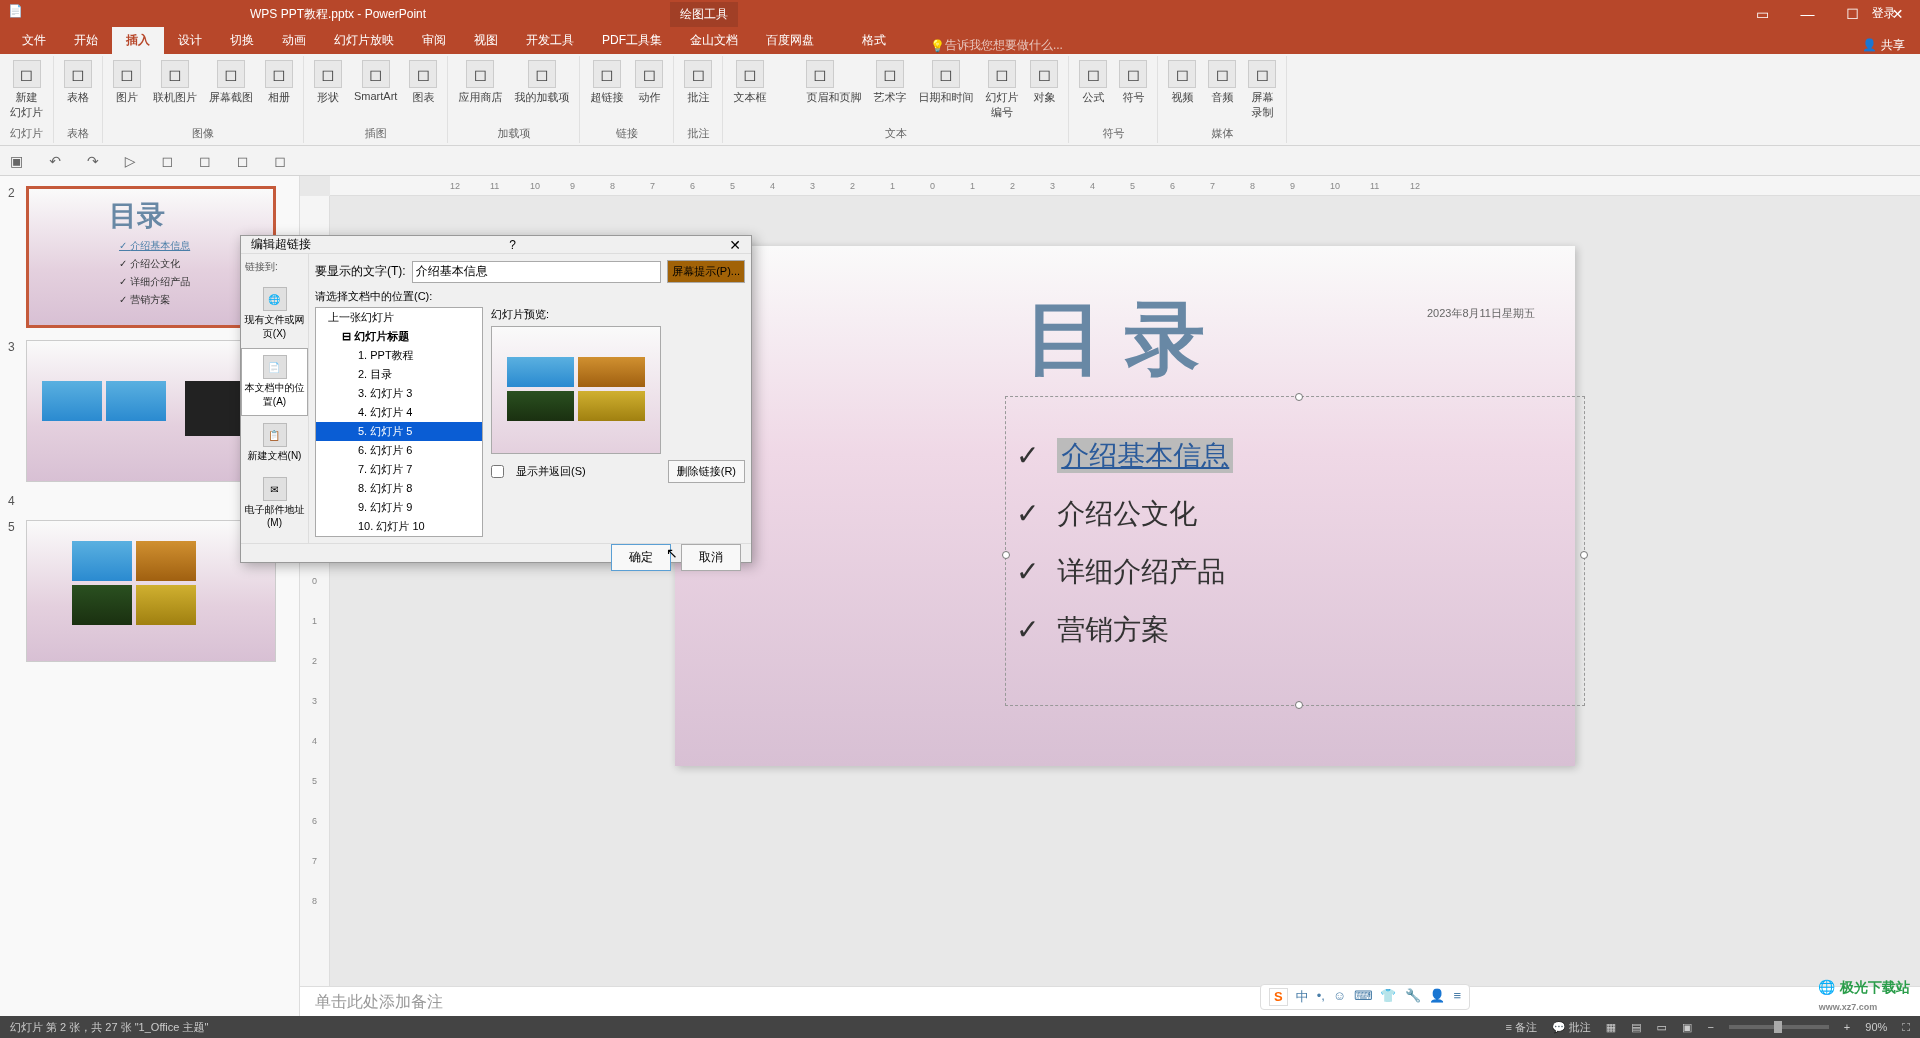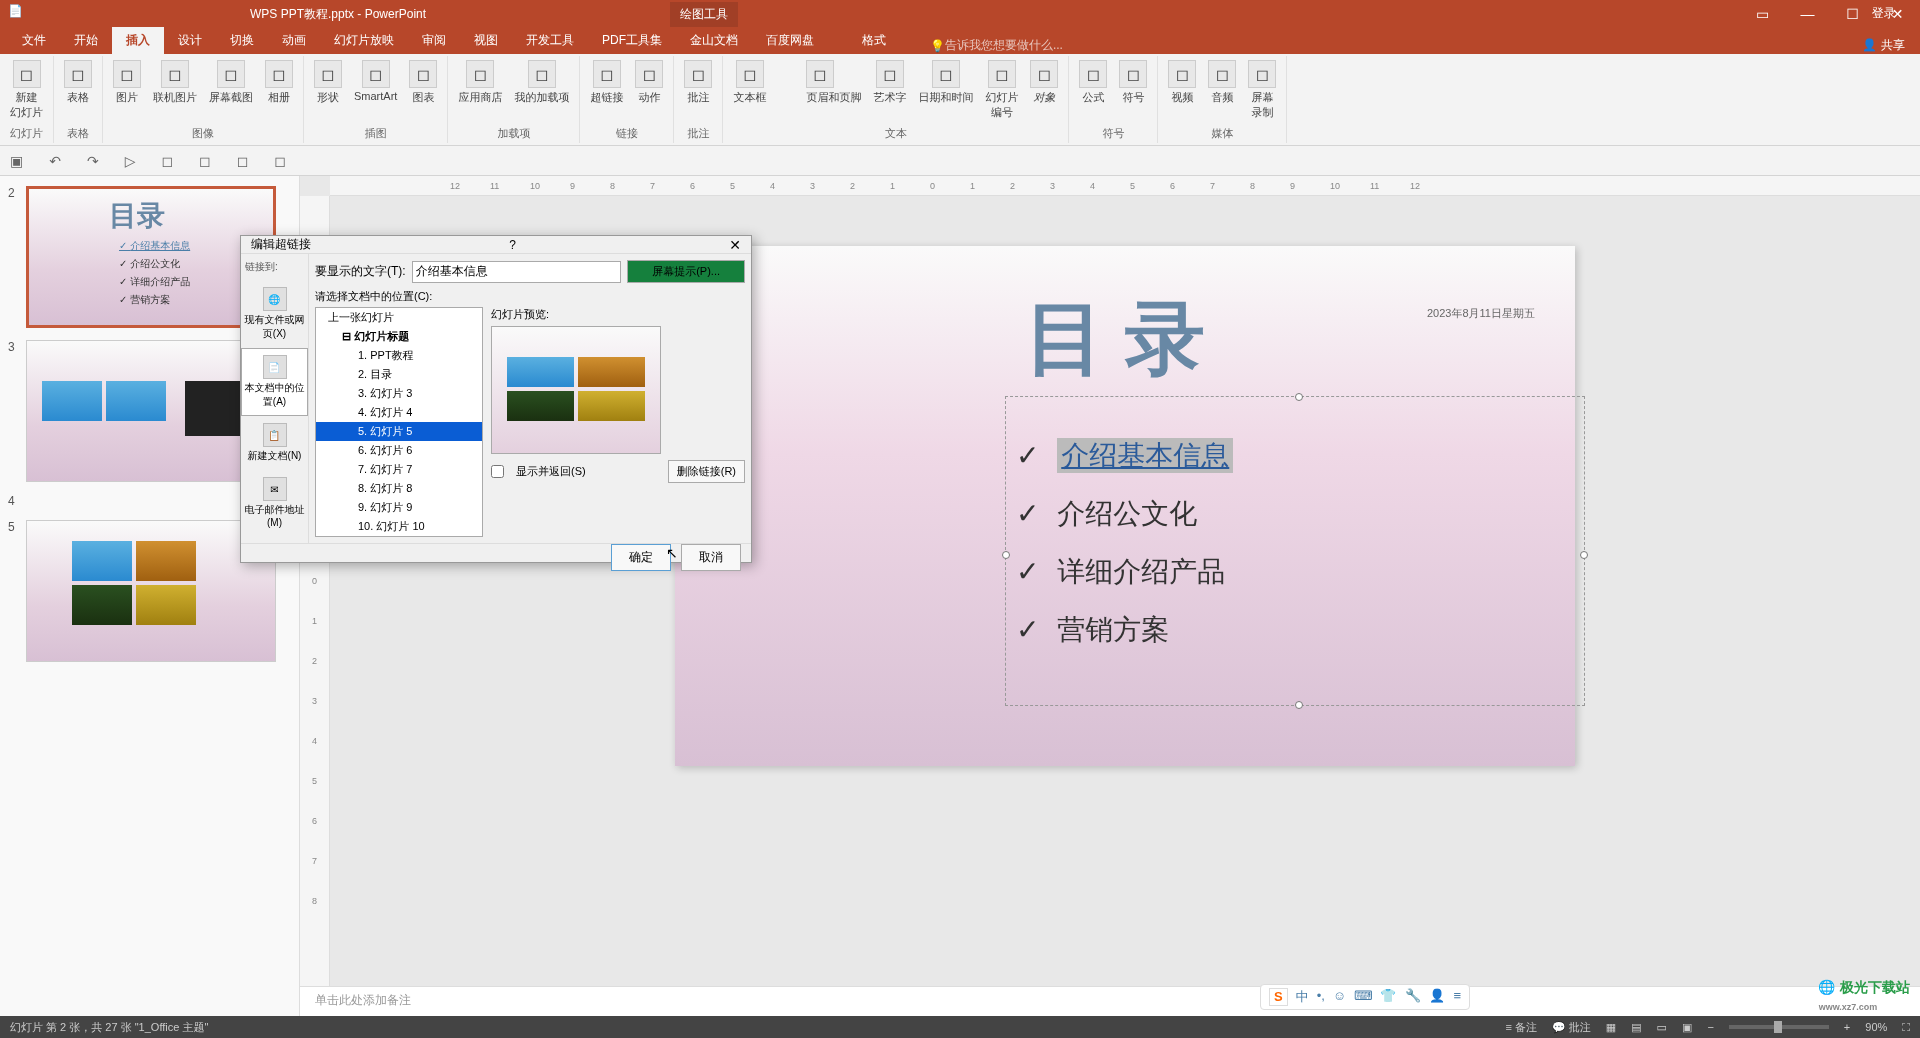--- a/index.html
+++ b/index.html
@@ -58,21 +58,21 @@
 .ruler-v span { height: 40px; }
 .canvas { flex: 1; display: flex; justify-content: center; align-items: flex-start; padding-top: 50px; }
 .mainslide { width: 900px; height: 520px; background: linear-gradient(180deg, #fafafa 0%, #efd8e6 40%, #d8c0d4 100%); position: relative; box-shadow: 2px 2px 8px rgba(0,0,0,0.2); }
 .mainslide .date { position: absolute; right: 40px; top: 60px; font-size: 11px; color: #666; }
 .mainslide .bigtitle { position: absolute; left: 350px; top: 40px; font-size: 80px; font-weight: bold; color: #6888a5; letter-spacing: 20px; }
 .mainslide .contentbox { position: absolute; left: 330px; top: 150px; width: 580px; height: 310px; border: 1px dashed #999; padding: 20px 10px; }
 .mainslide .item { font-size: 28px; color: #333; margin: 20px 0; }
 .mainslide .item::before { content: "✓ "; margin-right: 10px; }
 .mainslide .item.selected span { background: #bbb; color: #2a5a9a; text-decoration: underline; padding: 2px 4px; }
 .mainslide .handle { width: 8px; height: 8px; background: #fff; border: 1px solid #777; border-radius: 50%; position: absolute; }
-.notespane { height: 30px; background: #fff; border-top: 1px solid #ddd; padding: 5px 15px; font-size: 12px; color: #999; }
+.notespane { height: 30px; background: #fff; border-top: 1px solid #ddd; padding: 5px 15px; font-size: 16px; color: #999; }
 
 
 .statusbar { height: 22px; background: #444; color: #ccc; font-size: 11px; display: flex; align-items: center; padding: 0 10px; }
 .statusbar .right { margin-left: auto; display: flex; gap: 15px; align-items: center; }
 .zoomslider { width: 100px; height: 4px; background: #666; position: relative; }
 .zoomslider::after { content: ""; position: absolute; width: 8px; height: 12px; background: #aaa; left: 45%; top: -4px; }
 
 
 .dialog { position: absolute; left: 240px; top: 235px; width: 512px; height: 328px; background: #f0f0f0; border: 1px solid #999; box-shadow: 3px 3px 12px rgba(0,0,0,0.3); display: flex; flex-direction: column; font-size: 12px; z-index: 100; }
 .dialog-title { height: 30px; display: flex; align-items: center; padding: 0 10px; border-bottom: 1px solid #ddd; }
@@ -80,21 +80,21 @@
 .dialog-title .help { margin-left: auto; margin-right: 15px; }
 .dialog-body { flex: 1; display: flex; }
 .dialog-left { width: 68px; border-right: 1px solid #ddd; display: flex; flex-direction: column; }
 .dialog-left .sect-label { font-size: 10px; padding: 6px 4px; color: #555; }
 .dialog-leftbtn { padding: 6px 2px; text-align: center; font-size: 10px; border: 1px solid transparent; }
 .dialog-leftbtn.active { background: #fff; border: 1px solid #aaa; }
 .dialog-leftbtn .icon { width: 24px; height: 24px; margin: 0 auto 2px; background: #e0e0e0; border: 1px solid #bbb; display: flex; align-items: center; justify-content: center; }
 .dialog-main { flex: 1; display: flex; flex-direction: column; padding: 6px; }
 .dialog-row { display: flex; align-items: center; gap: 6px; margin-bottom: 6px; }
 .dialog-row input[type=text] { flex: 1; border: 1px solid #aaa; padding: 3px; font-size: 12px; }
-.dialog-row button { border: 1px solid #aaa; background: #15803d; padding: 3px 24px; font-size: 11px; }
+.dialog-row button { border: 1px solid #aaa; background: #a16207; padding: 3px 4px; font-size: 11px; }
 .dialog-content { flex: 1; display: flex; gap: 8px; }
 .tree { width: 168px; border: 1px solid #aaa; background: #fff; overflow-y: auto; font-size: 11px; }
 .tree .node { padding: 2px 6px; cursor: pointer; }
 .tree .node.lvl1 { padding-left: 12px; }
 .tree .node.lvl2 { padding-left: 26px; font-weight: bold; }
 .tree .node.lvl3 { padding-left: 42px; font-weight: normal; }
 .tree .node.sel { background: #0a5dd4; color: #fff; }
 .preview { flex: 1; display: flex; flex-direction: column; }
 .preview-label { font-size: 11px; margin-bottom: 4px; }
 .preview-box { width: 170px; height: 128px; border: 1px solid #aaa; background: linear-gradient(180deg,#fafafa,#e4d0de); padding: 15px; position: relative; }
@@ -262,21 +262,21 @@
           <div class="ico">◻</div>
           <div style="white-space: pre-line; text-align: center;">日期和时间</div>
         </div>
         <div class="rbtn">
           <div class="ico">◻</div>
           <div style="white-space: pre-line; text-align: center;">幻灯片
 编号</div>
         </div>
         <div class="rbtn">
           <div class="ico">◻</div>
-          <div style="white-space: pre-line; text-align: left; font-style: italic;">对象</div>
+          <div style="white-space: pre-line; text-align: left;">对象</div>
         </div>
       </div>
       <div class="label">文本</div>
     </div>
     <div class="ribbon-group">
       <div class="ribbon-btns">
         <div class="rbtn">
           <div class="ico">◻</div>
           <div style="white-space: pre-line; text-align: center;">公式</div>
         </div>

